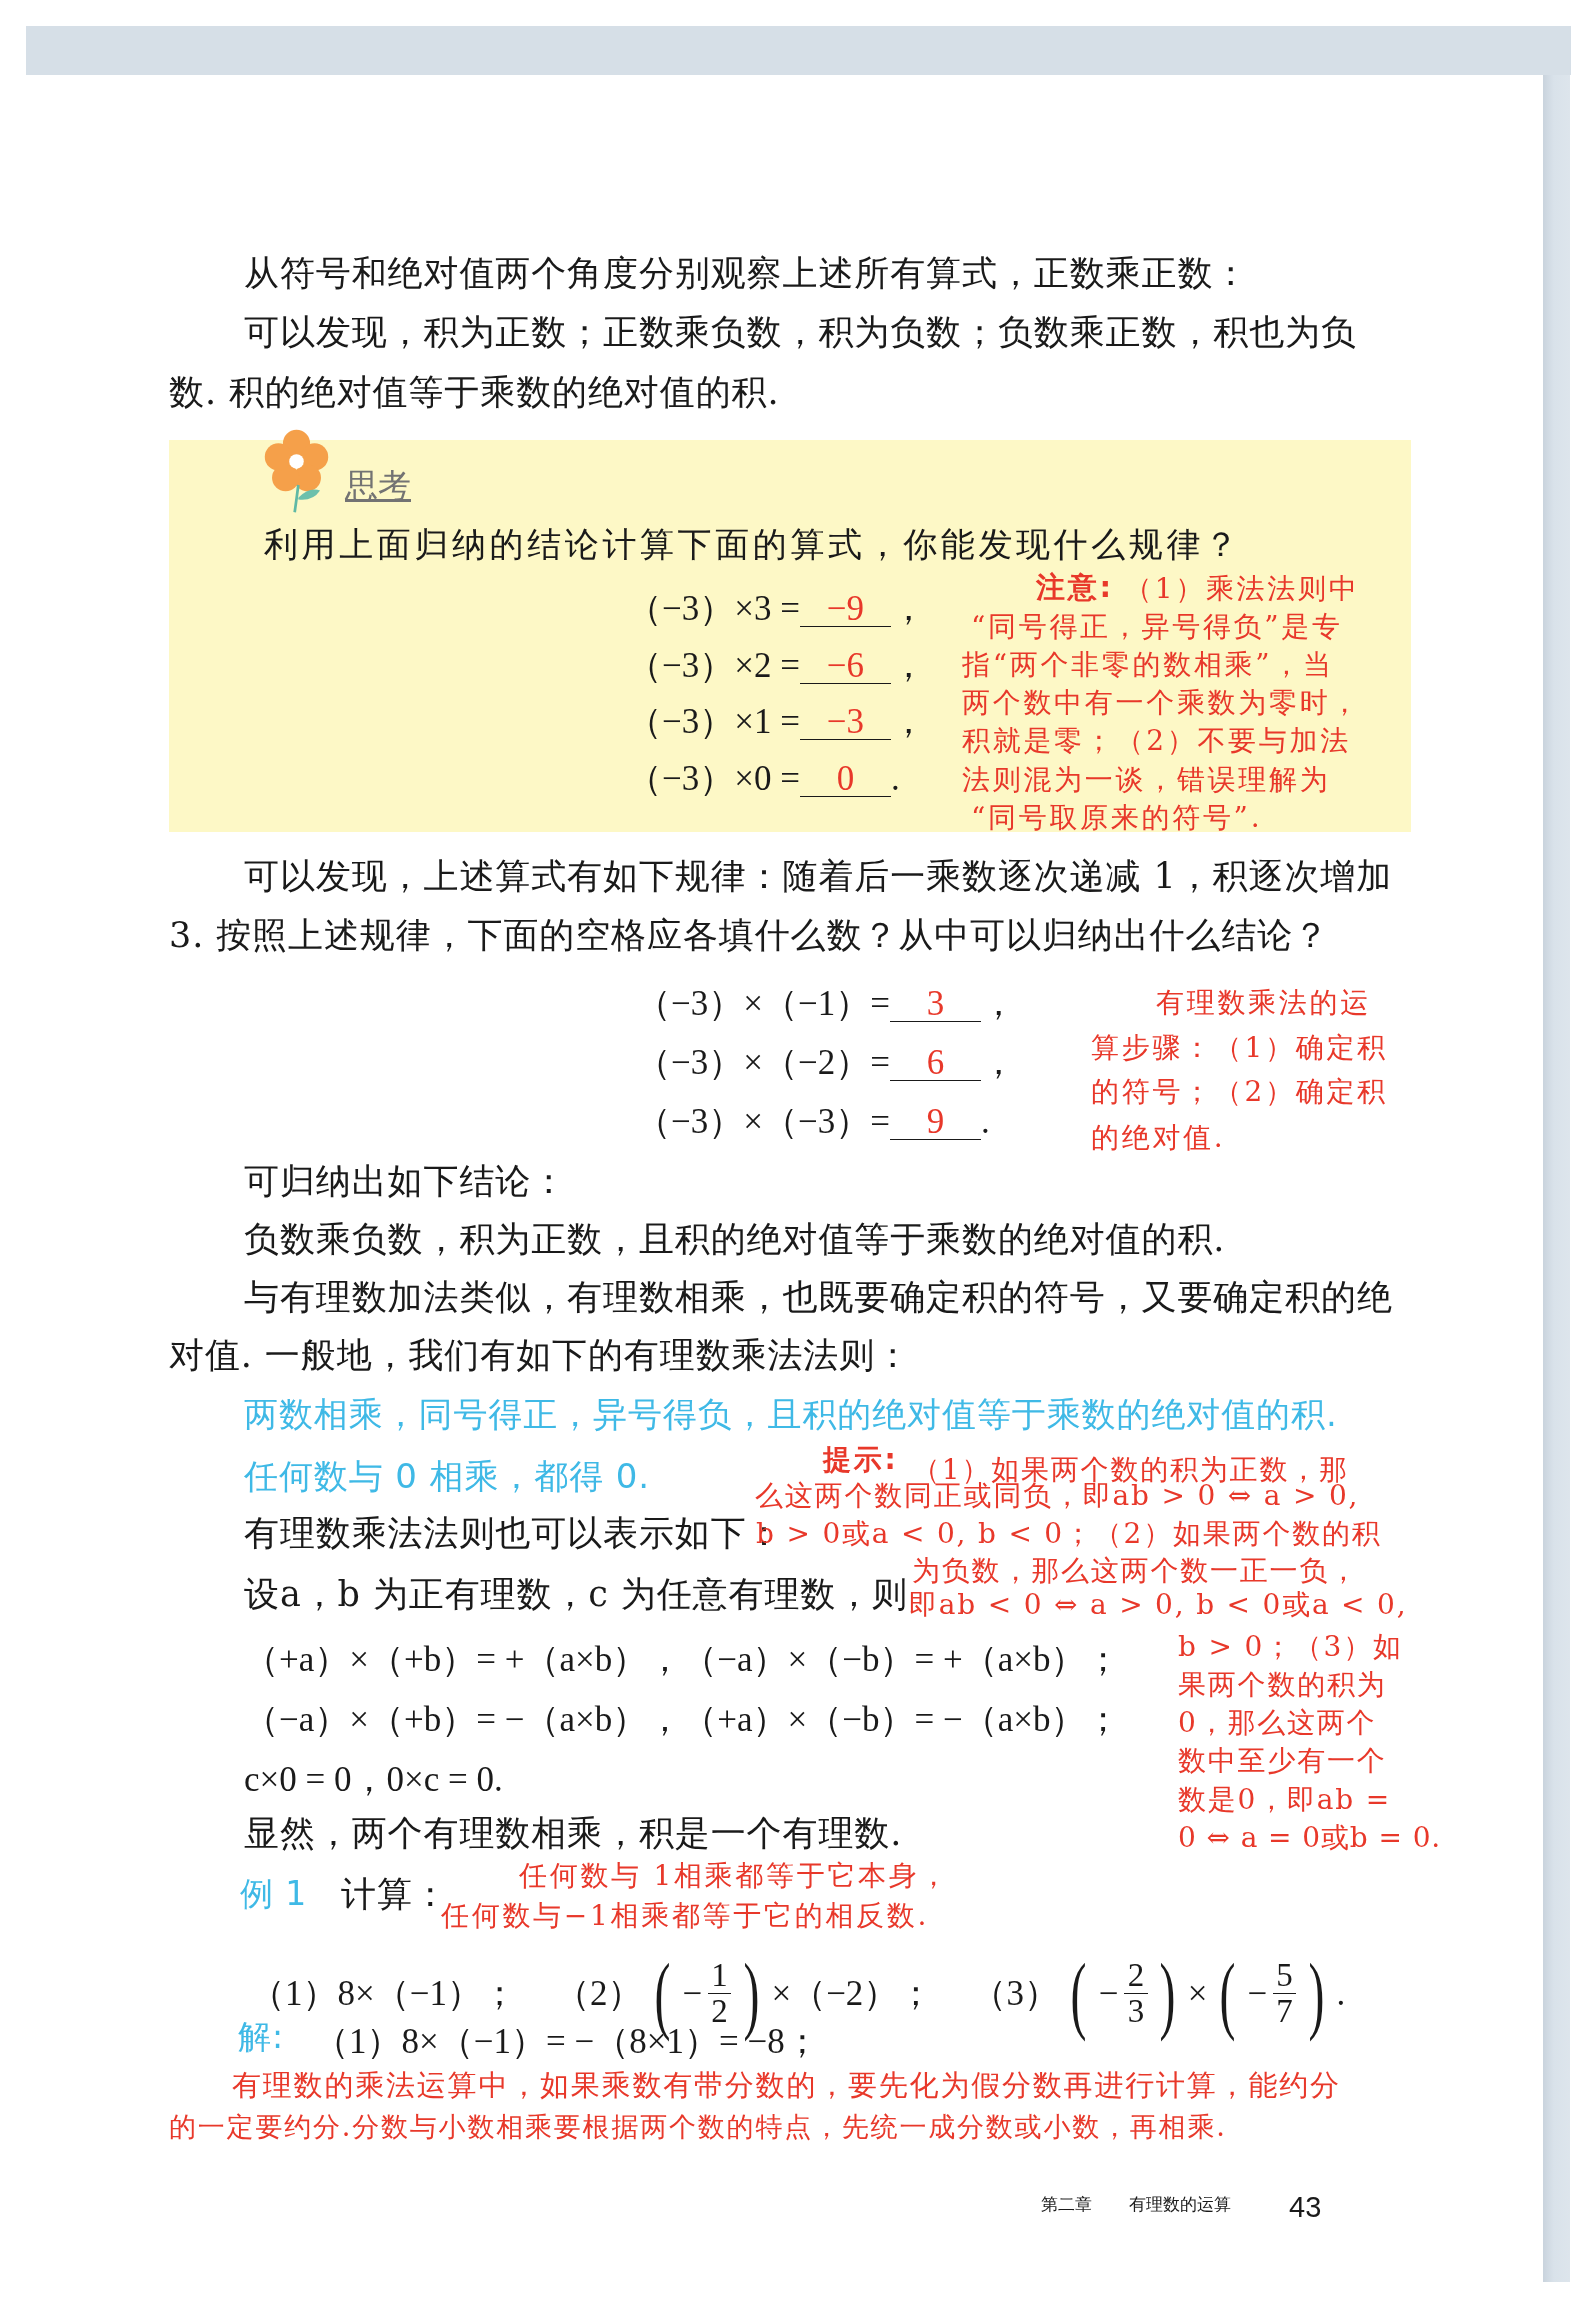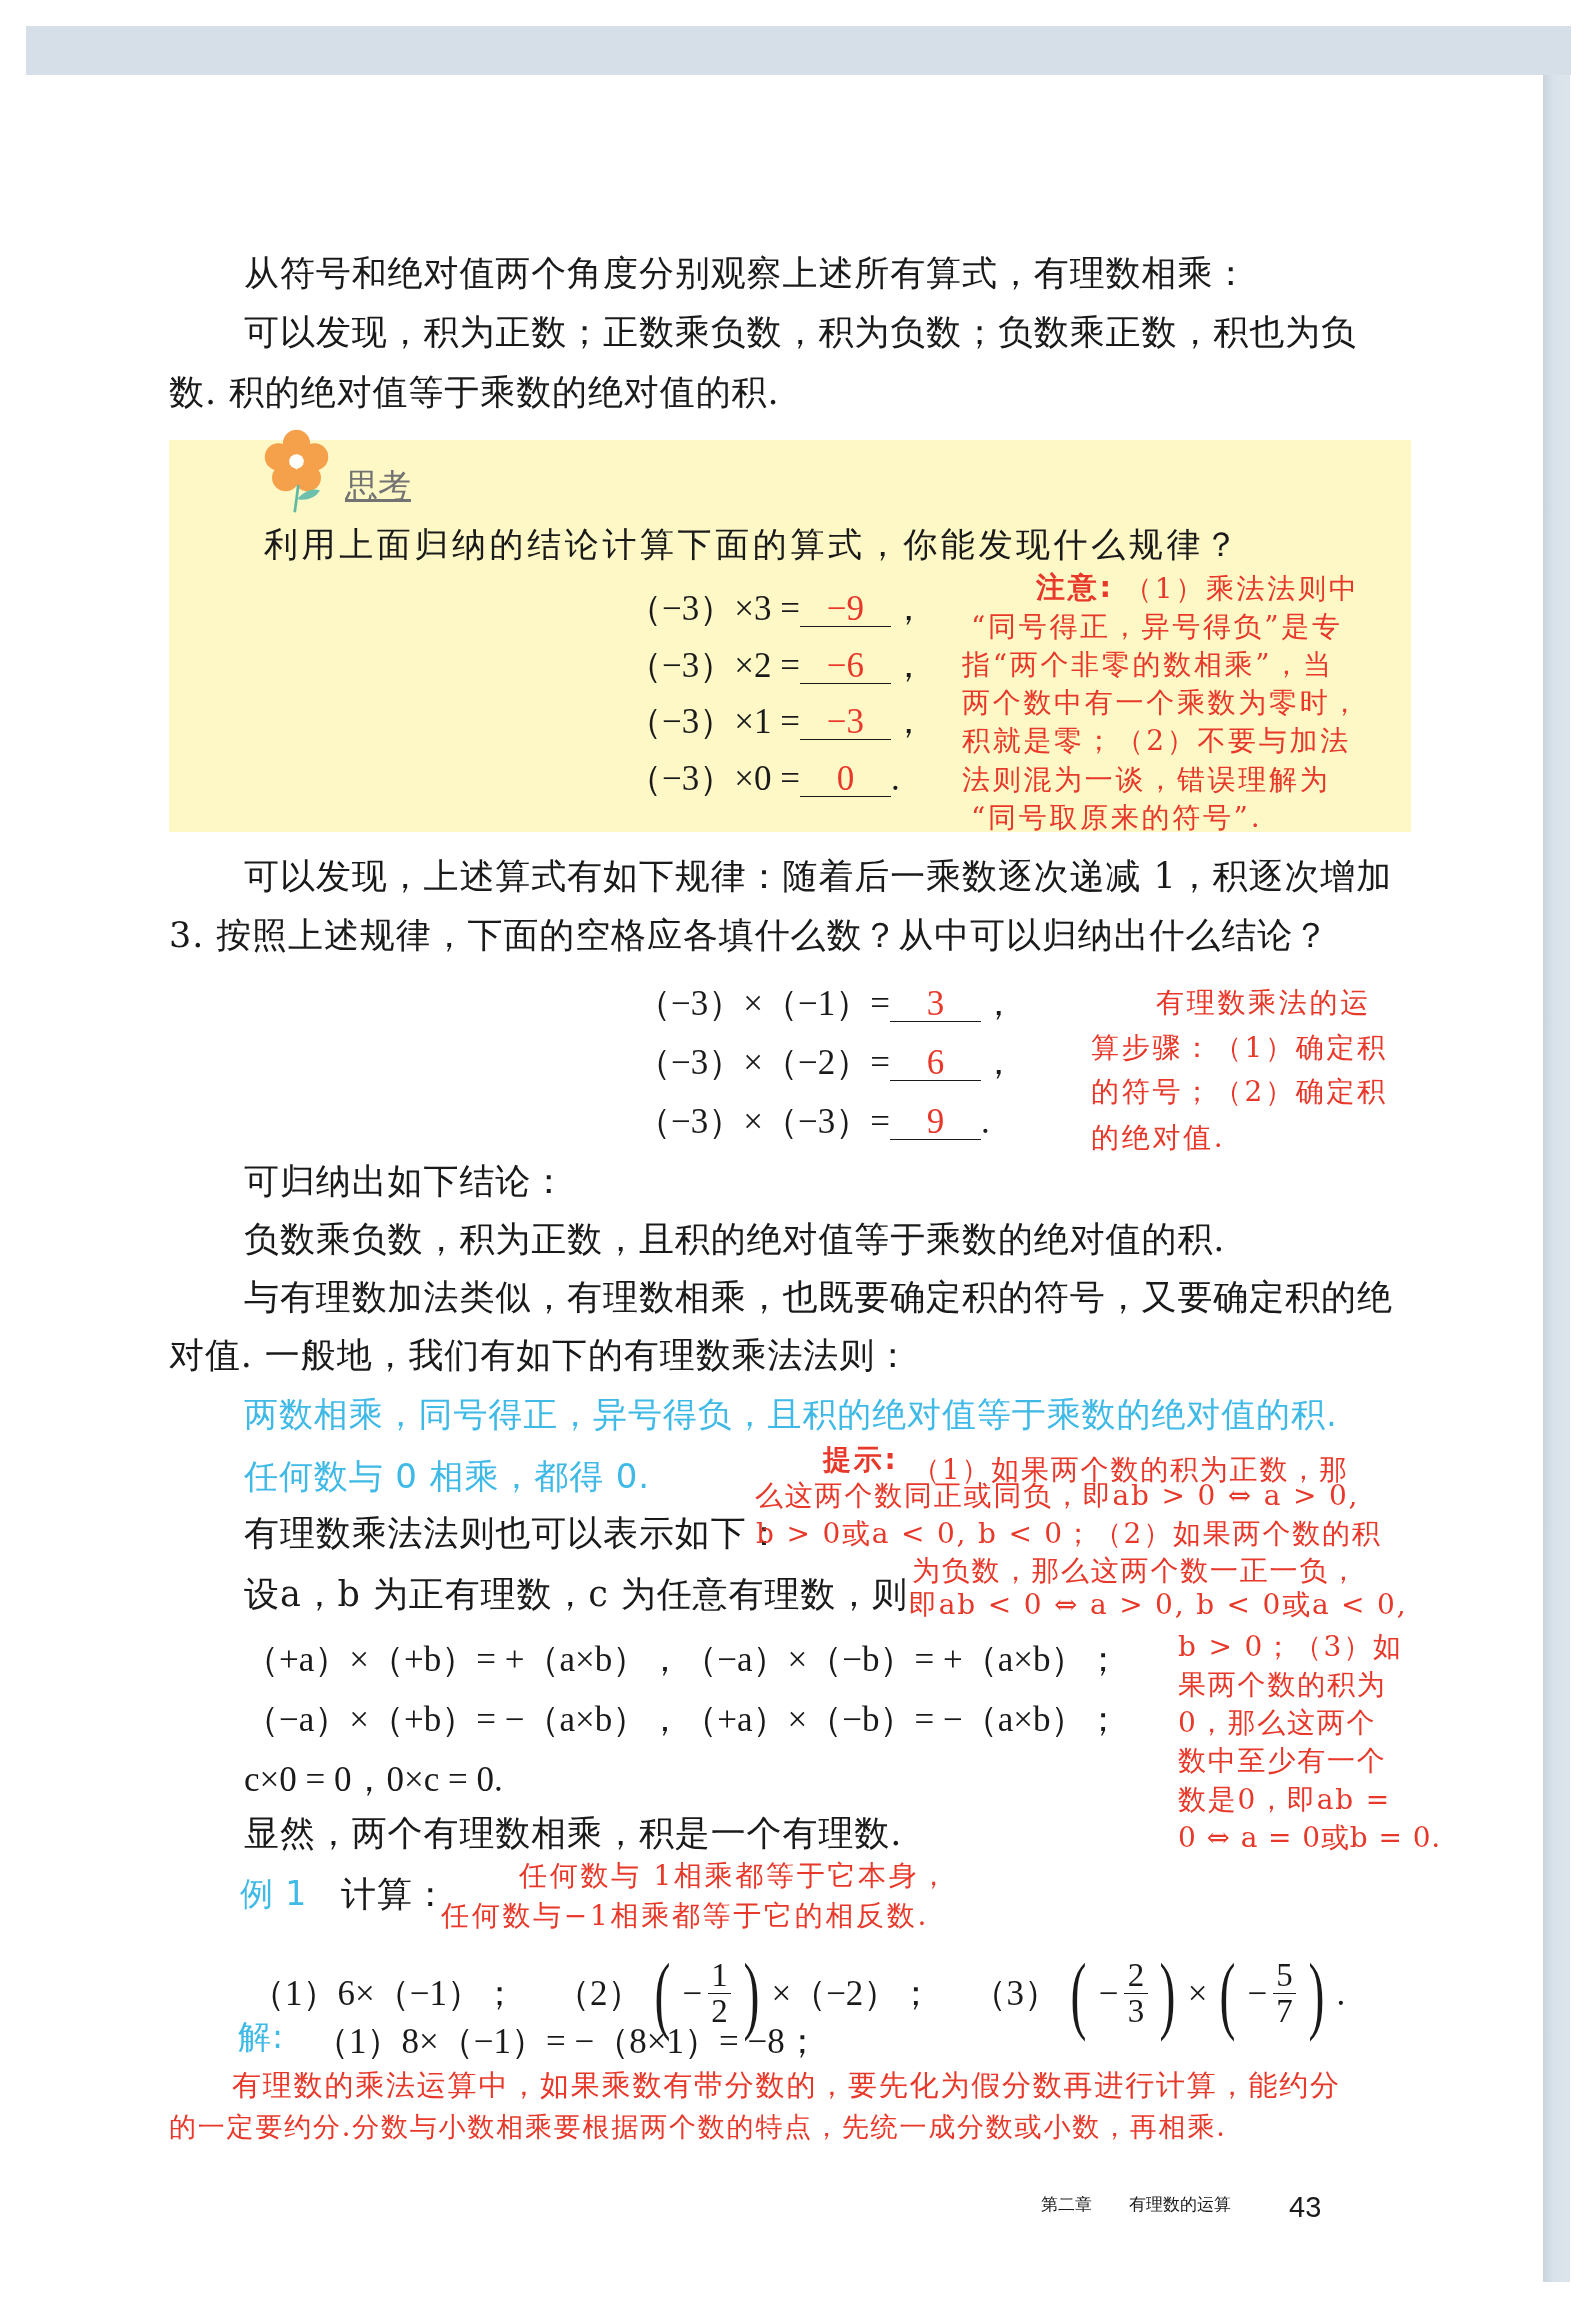--- a/index.html
+++ b/index.html
@@ -40,21 +40,21 @@
   .bigparen { font-size: 87px; font-weight: 100; vertical-align: middle; line-height: 1; transform: scaleX(0.55); display: inline-block; }
   .footer { font-size: 17px; font-family: "DejaVu Sans", sans-serif; }
   .pagenum { font-size: 29px; font-family: "Liberation Sans", sans-serif; }
 </style>
 </head>
 <body>
 
 <div class="frame-top"></div>
 <div class="frame-right"></div>
 
-<div class="abs body-text" style="left:244px; top:256px;">从符号和绝对值两个角度分别观察上述所有算式，有理数相乘：</div>
+<div class="abs body-text" style="left:244px; top:256px;">从符号和绝对值两个角度分别观察上述所有算式，正数乘正数：</div>
 <div class="abs body-text" style="left:244px; top:315px;">可以发现，积为正数；正数乘负数，积为负数；负数乘正数，积也为负</div>
 <div class="abs body-text" style="left:169px; top:375px;">数. 积的绝对值等于乘数的绝对值的积.</div>
 
 <div class="think-box"></div>
 <svg class="flower" viewBox="0 0 76 96">
   <g fill="#f5a04a">
     <circle cx="38" cy="18" r="15"></circle>
     <circle cx="58" cy="33" r="15"></circle>
     <circle cx="50" cy="56" r="15"></circle>
     <circle cx="26" cy="56" r="15"></circle>
@@ -134,21 +134,21 @@
 <div class="abs red-hand" style="left:1178px; top:1747px; letter-spacing:1.8px;">数中至少有一个</div>
 <div class="abs red-hand" style="left:1178px; top:1786px; letter-spacing:1.8px;">数是0，即ab =</div>
 <div class="abs red-hand" style="left:1178px; top:1824px; letter-spacing:0.9px;">0 ⇔ a = 0或b = 0.</div>
 
 <div class="abs body-text blue sans" style="left:240px; top:1877px; font-size:33px;">例 1</div>
 <div class="abs body-text" style="left:341px; top:1877px;">计算：</div>
 <div class="abs red-hand" style="left:509px; top:1862px;margin-left:10px;">任何数与 1相乘都等于它本身，</div>
 <div class="abs red-hand" style="left:441px; top:1902px;">任何数与−1相乘都等于它的相反数.</div>
 
 <div class="abs math" style="left:250px; top:1950px; display:flex; align-items:center; gap:5.5px;">
-  <span>（1）6×（−1）；</span>
+  <span>（1）8×（−1）；</span>
   <span style="width:27px"></span>
   <span>（2）</span>
   <span class="bigparen">(</span>
   <span>−</span>
   <span class="frac">
     <span class="num">1</span>
     <span class="den">2</span>
   </span>
   <span class="bigparen">)</span>
   <span>×（−2）；</span>

